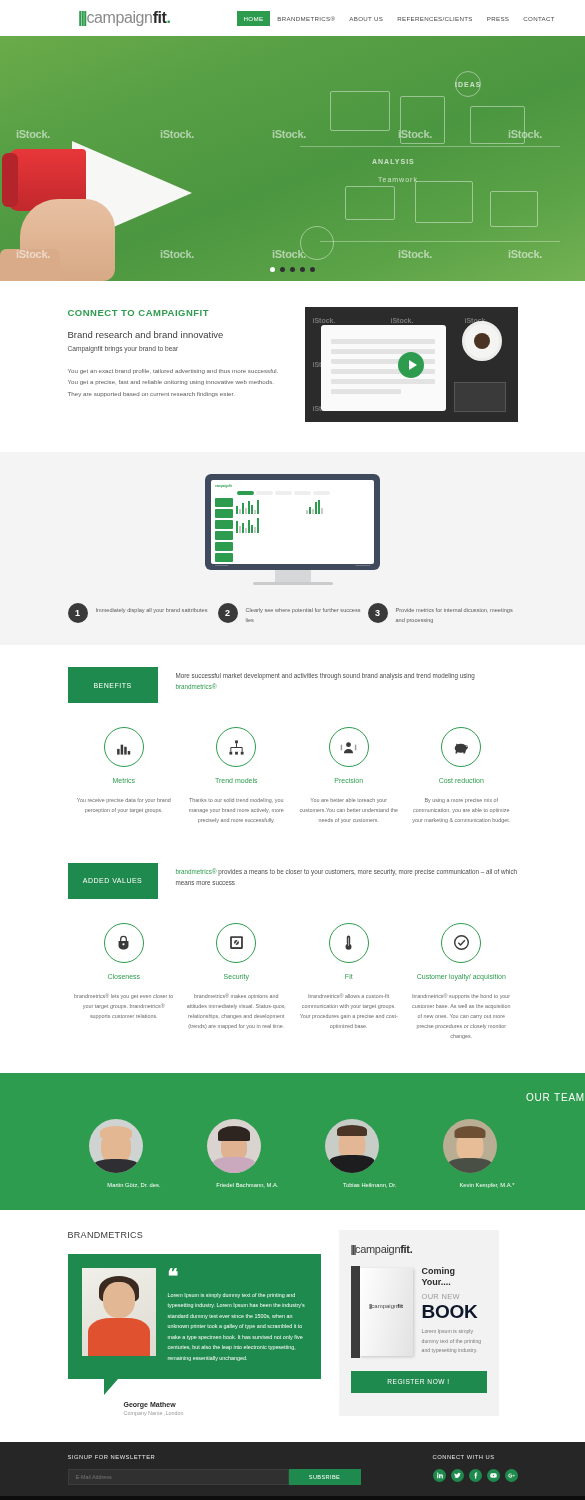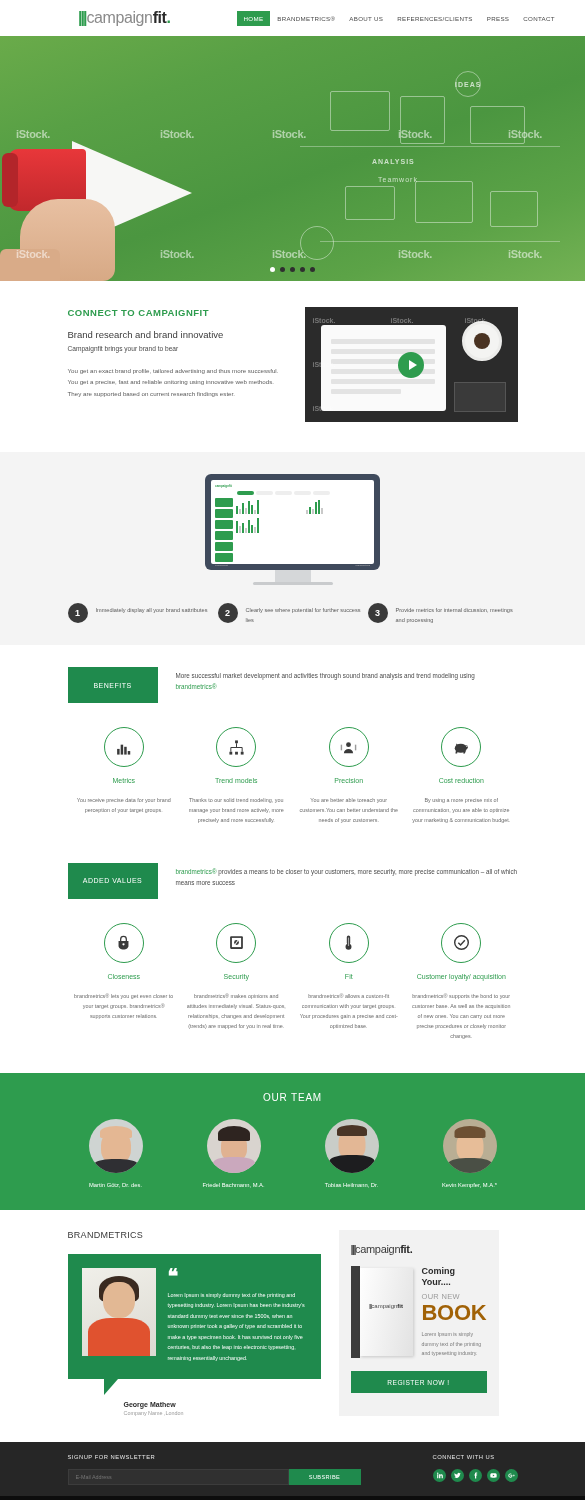--- a/index.html
+++ b/index.html
@@ -120,21 +120,21 @@
   .sec-desc .hl { color:#2e9c4e; }
   .cards { display:flex; }
   .card { width:112.5px; text-align:center; padding:0 6px; }
   .card-ico { width:40px; height:40px; border-radius:50%; border:1.3px solid #2e9c4e;
     margin:0 auto 9px; display:flex; align-items:center; justify-content:center; }
   .card-ico svg { width:17px; height:17px; }
   .card-title { font-size:7px; color:#2e9c4e; margin-bottom:9px; line-height:1.4; }
   .card-txt { font-size:5.4px; line-height:1.85; color:#6a6a6a; }
 
   
-  .team { background:#2e9c4e; padding:19px 0 22px; text-align:center; }
+  .team { background:#2e9c4e; padding:19px 0 22px; text-align:right; }
   .team h2 { color:#fff; font-size:10px; font-weight:400; letter-spacing:.8px; margin-bottom:16px; }
   .team-row { display:flex; justify-content:center; gap:28px; }
   .member { width:90px; }
   .ava { width:54px; height:54px; border-radius:50%; margin:0 auto 9px; overflow:hidden; position:relative; }
   .ava-bg { position:absolute; inset:0; }
   .face { position:absolute; left:50%; transform:translateX(-50%); border-radius:45% 45% 42% 42%; }
   .hair { position:absolute; left:50%; transform:translateX(-50%); border-radius:50% 50% 10% 10%; }
   .shirt { position:absolute; left:50%; transform:translateX(-50%); bottom:0; border-radius:40% 40% 0 0; }
   .member-name { font-size:5.8px; color:#fff; }
 
@@ -170,21 +170,21 @@
   .book-spine { position:absolute; left:0; top:0; width:9px; height:92px; background:#3c3c3c; }
   .book-cover { position:absolute; left:9px; top:2px; width:53px; height:88px;
     background:linear-gradient(100deg,#ffffff,#e2e2e2); box-shadow:1px 1px 3px rgba(0,0,0,.18); }
   .book-cover-logo { position:absolute; left:50%; top:44%; transform:translate(-50%,-50%); font-size:6px; white-space:nowrap; }
   .book-cover-logo .bars { color:#6a6a6a; font-weight:700; letter-spacing:-.9px; }
   .book-cover-logo .cam { color:#4a4a4a; }
   .book-cover-logo .fit { color:#2a2a2a; font-weight:700; }
   .bp-right { flex:1; }
   .bp-coming { font-size:9px; color:#2a2a2a; font-weight:700; line-height:1.25; }
   .bp-ournew { font-size:7.5px; color:#9a9a9a; letter-spacing:.3px; margin-top:4px; }
-  .bp-book { font-size:22px; color:#a16207; font-weight:700; letter-spacing:-.3px; line-height:1; margin-top:1px; }
+  .bp-book { font-size:19px; color:#0f172a; font-weight:700; letter-spacing:-.3px; line-height:1; margin-top:1px; }
   .bp-lorem { font-size:5.2px; color:#7a7a7a; line-height:1.8; margin-top:6px; }
   .bp-btn { margin-top:13px; width:100%; height:22px; background:#1f8a4d; color:#fff;
     font-size:6.6px; letter-spacing:.5px; display:flex; align-items:center; justify-content:center; border:none; cursor:pointer; }
 
   
   .footer { background:#262626; padding:12px 0 11px; display:flex; justify-content:center; }
   .footer-inner { width:450px; display:flex; justify-content:space-between; }
   .fc-title { font-size:5.8px; color:#e8e8e8; letter-spacing:.5px; margin-bottom:9px; }
   .news-row { display:flex; width:293px; height:16px; }
   .news-input { flex:1; background:#303030; border:1px solid #3c3c3c; color:#9a9a9a; font-size:5.4px; padding:0 7px;

